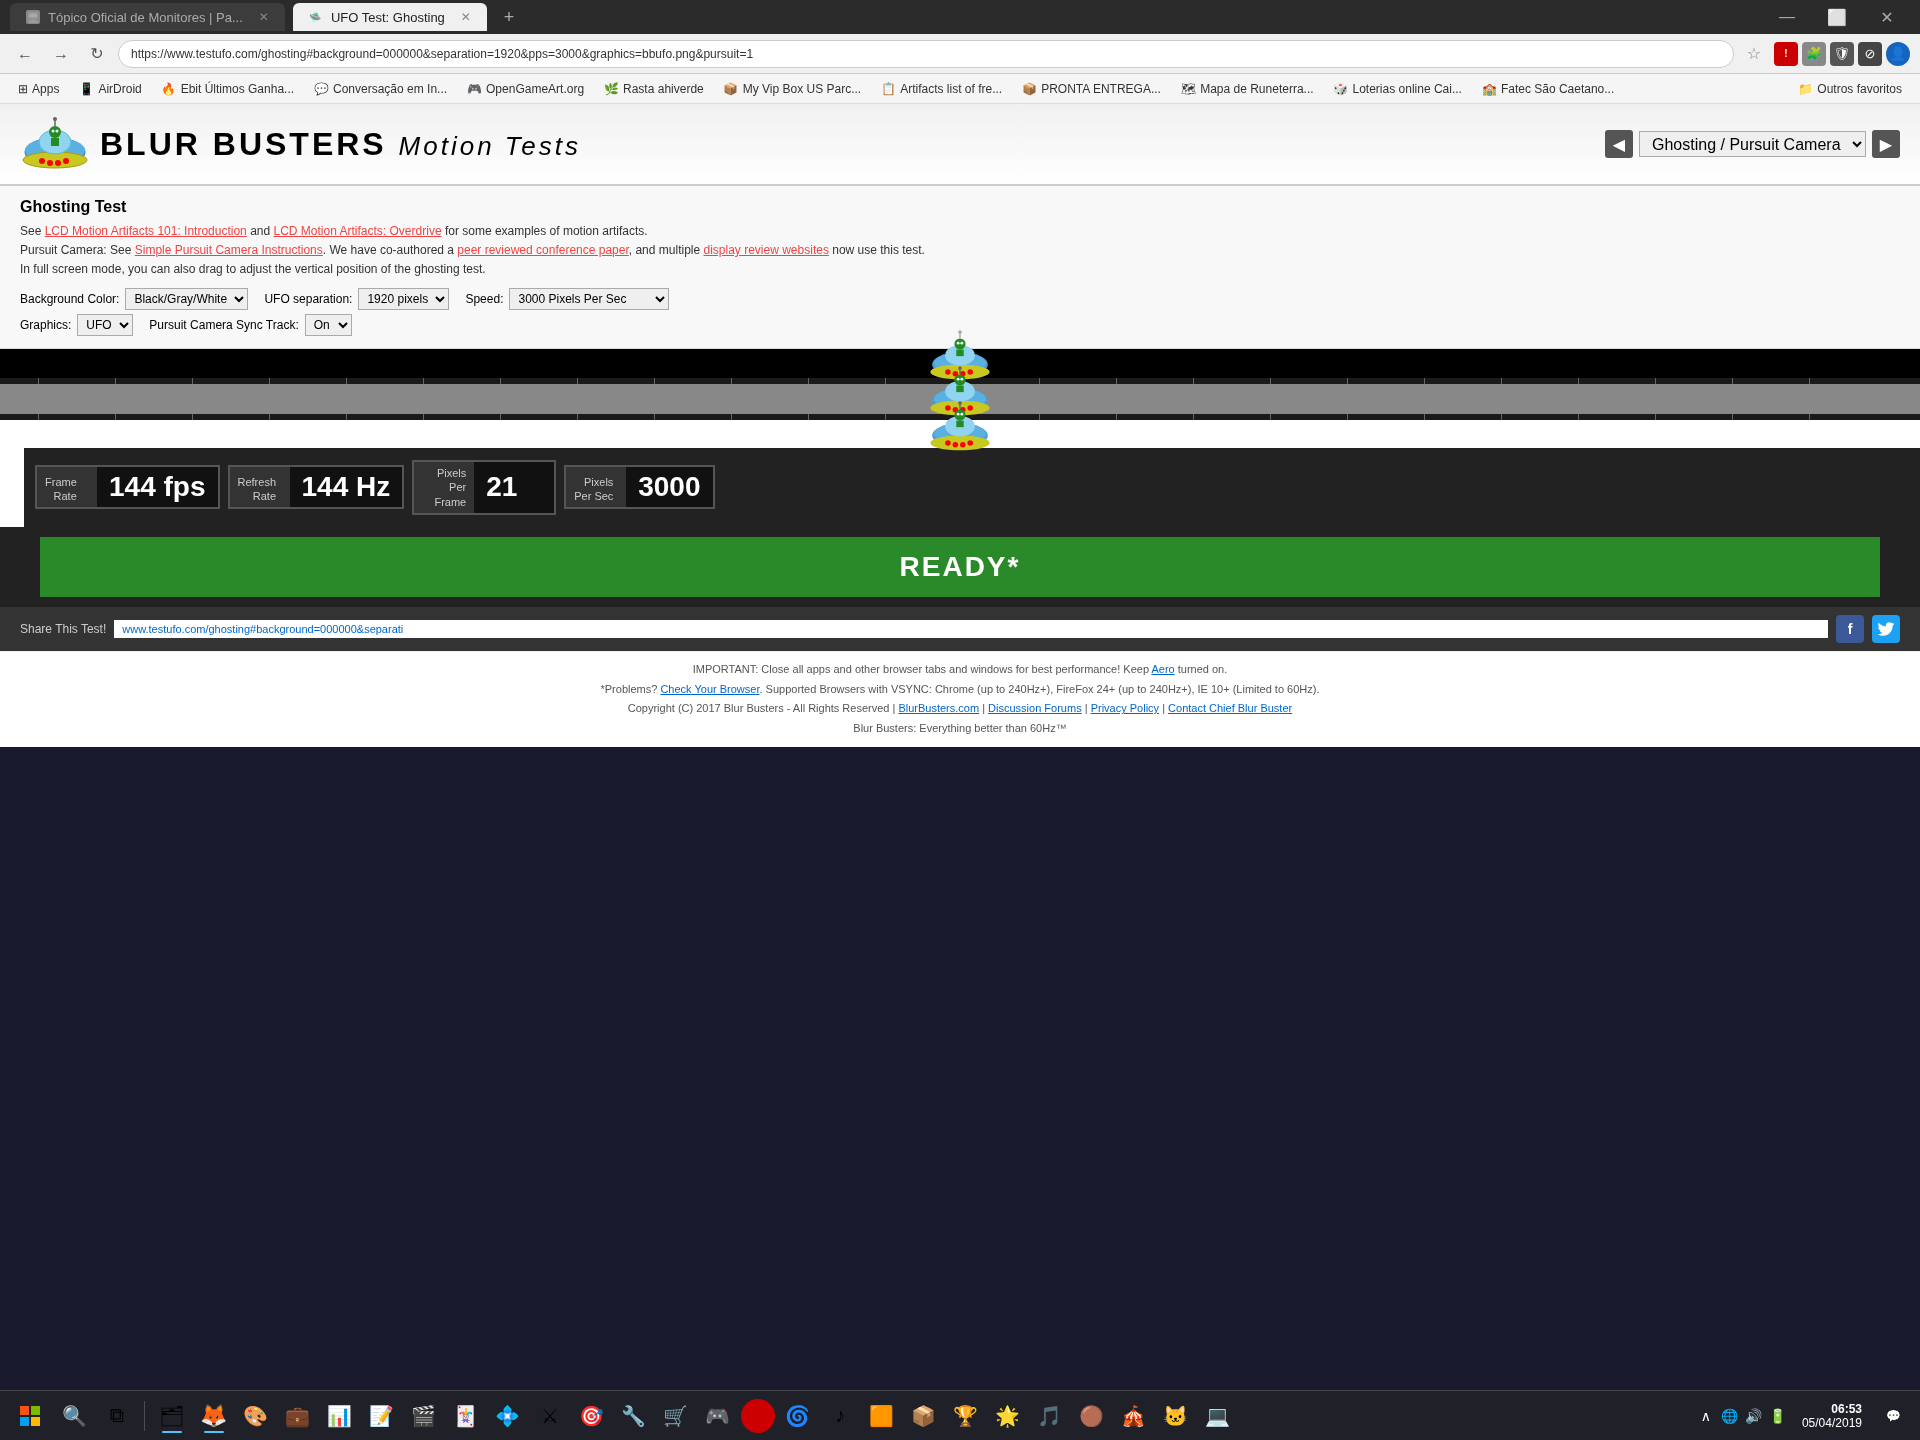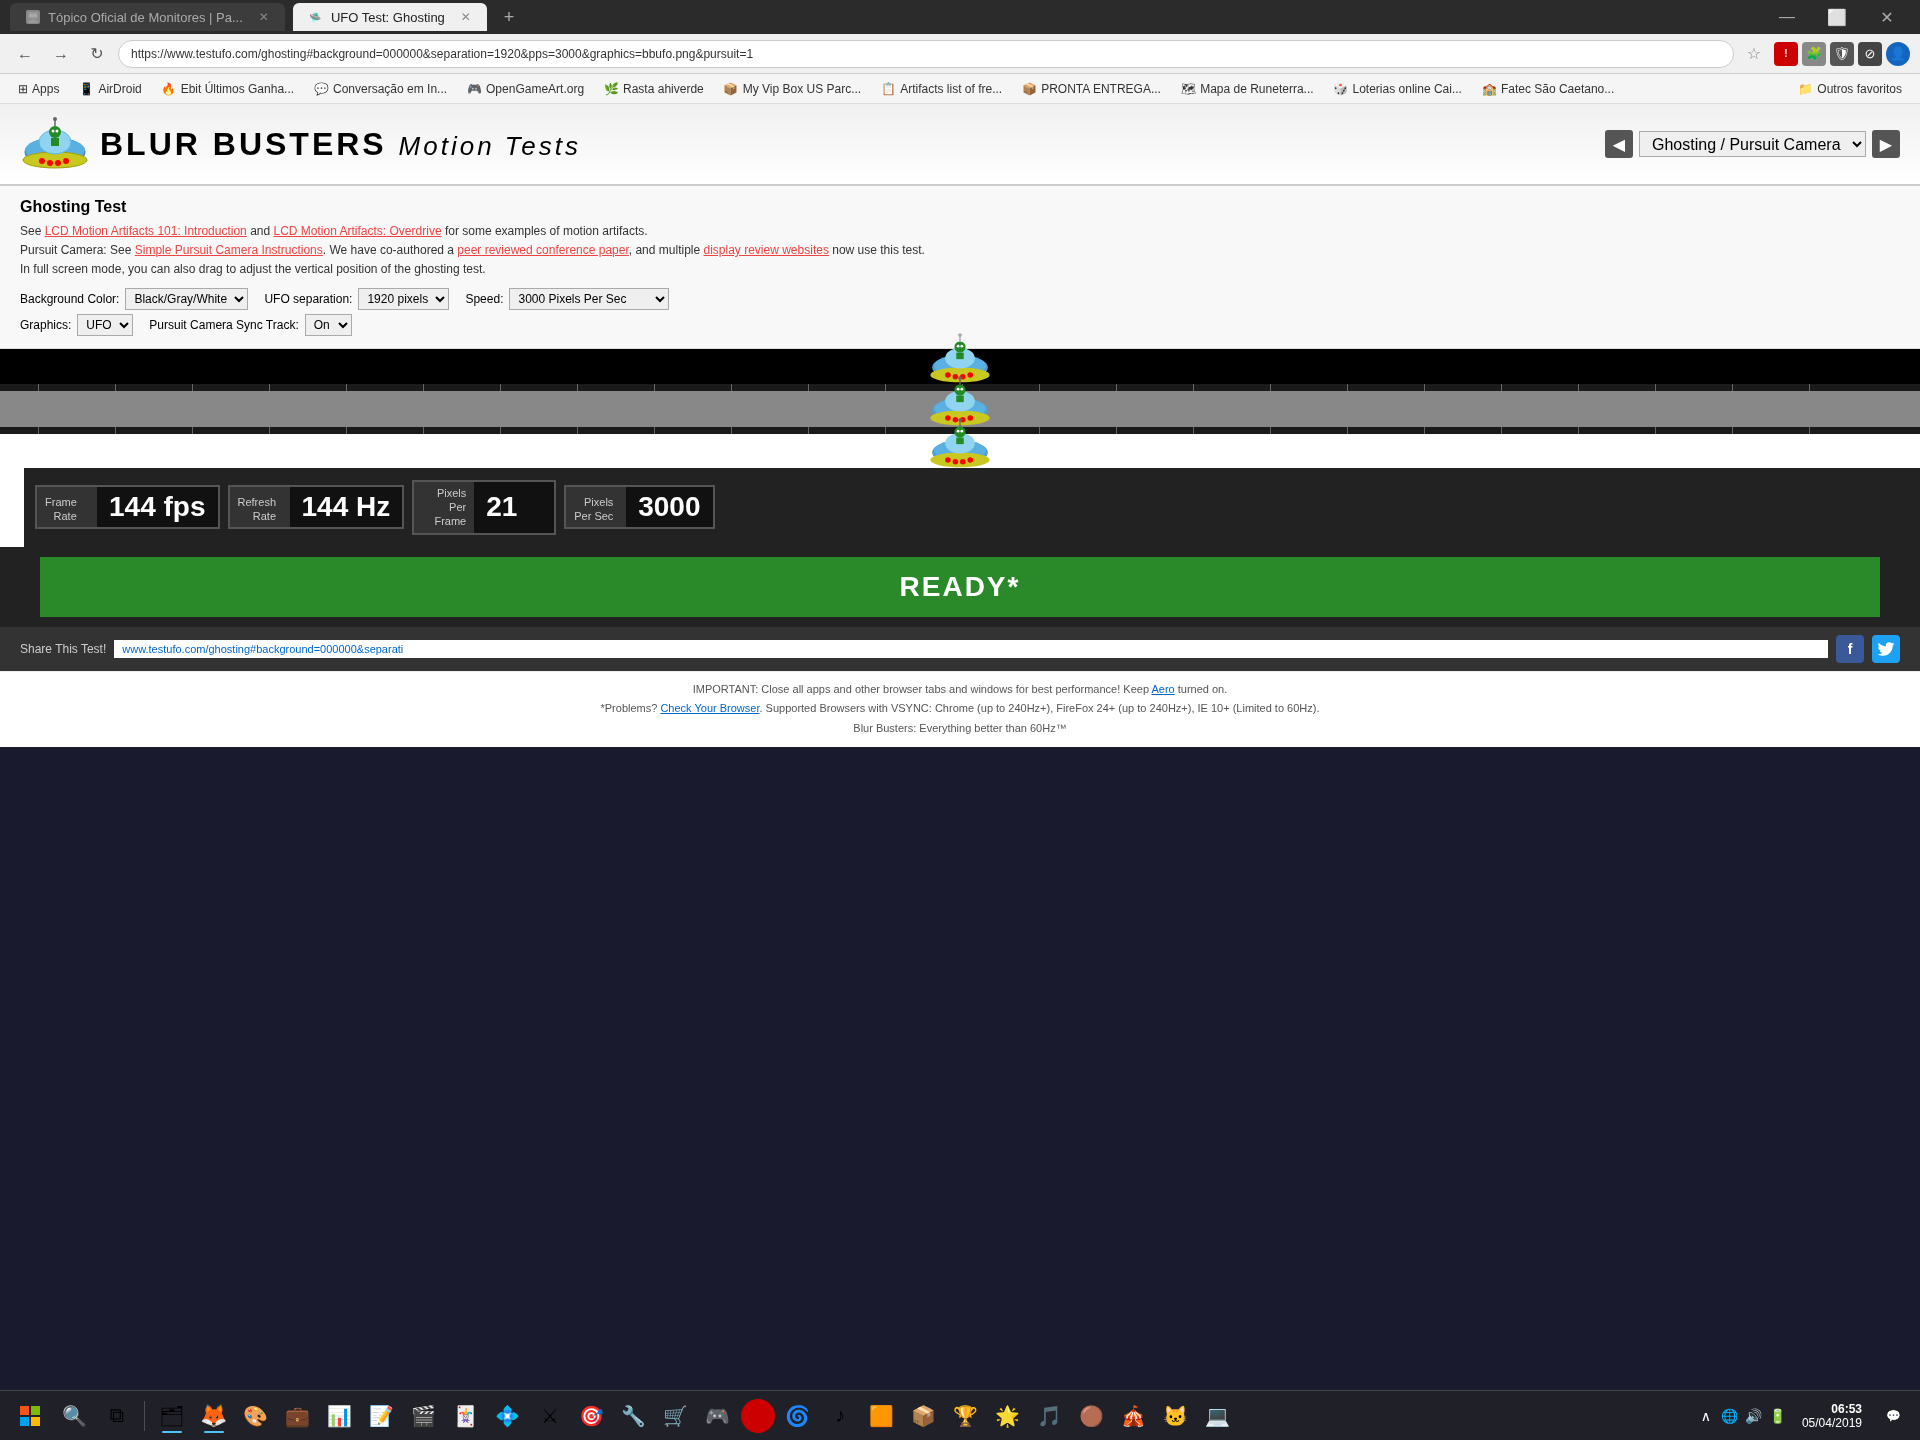--- a/index.html
+++ b/index.html
@@ -445,20 +445,21 @@
       <div class="social-btn tw-btn" style="font-size:16px;">
         <svg width="18" height="14" viewBox="0 0 24 20" fill="white">
             <path d="M23.954 2.569a10 10 0 01-2.825.775 4.958 4.958 0 002.163-2.723 9.98 9.98 0 01-3.127 1.195 4.937 4.937 0 00-8.384 4.482C7.691 6.094 4.066 4.13 1.64 1.161a4.822 4.822 0 00-.666 2.475c0 1.71.87 3.213 2.188 4.096a4.904 4.904 0 01-2.228-.616v.061a4.923 4.923 0 003.946 4.827 4.996 4.996 0 01-2.212.085 4.937 4.937 0 004.604 3.417 9.868 9.868 0 01-6.102 2.105c-.39 0-.779-.023-1.17-.067a13.995 13.995 0 007.557 2.209c9.054 0 13.999-7.496 13.999-13.986 0-.209 0-.42-.015-.63a9.936 9.936 0 002.46-2.548l-.047-.02z"></path>
           </svg>
       </div>
     </div>
 
     <div class="site-footer">
       <div>IMPORTANT: Close all apps and other browser tabs and windows for best performance! Keep <a>Aero</a> turned on.</div>
       <div>*Problems? <a>Check Your Browser</a>. Supported Browsers with VSYNC: Chrome (up to 240Hz+), FireFox 24+ (up to 240Hz+), IE 10+ (Limited to 60Hz).</div>
+      <div>Copyright (C) 2017 Blur Busters - All Rights Reserved | <a>BlurBusters.com</a> | <a>Discussion Forums</a> | <a>Privacy Policy</a> | <a>Contact Chief Blur Buster</a></div>
       <div>Blur Busters: Everything better than 60Hz™</div>
     </div>
   </div>
 
   <div class="desktop-area"></div>
 
   <div class="taskbar">
     <div class="taskbar-start">
       <svg width="20" height="20" viewBox="0 0 20 20" fill="white">
         <rect x="0" y="0" width="9" height="9" fill="#f65314"></rect>

